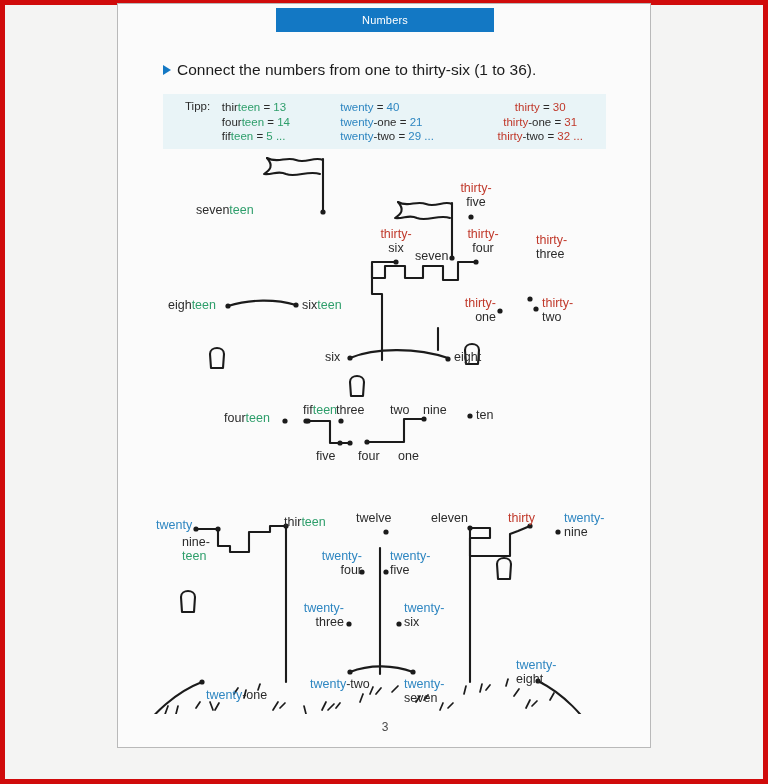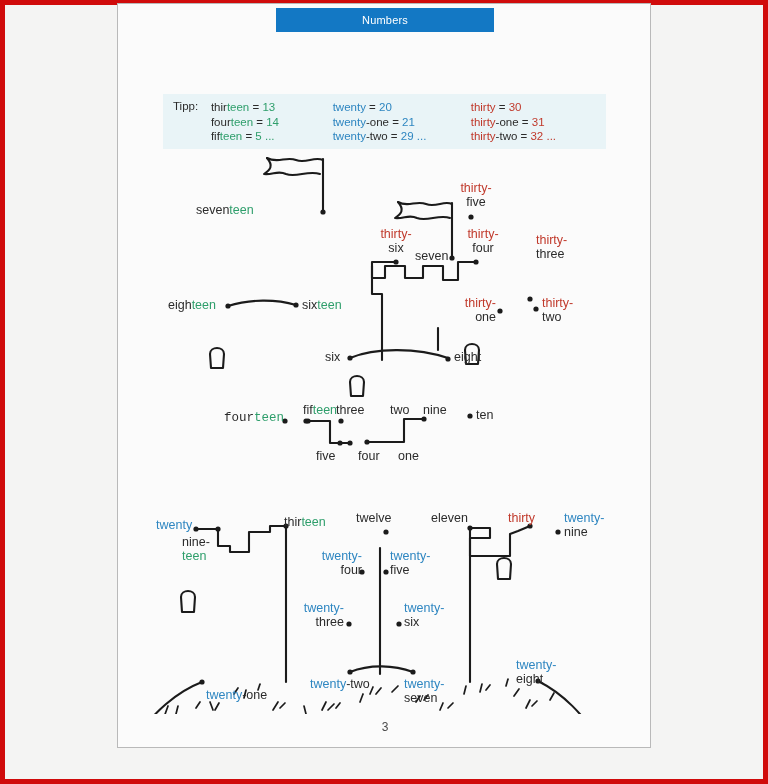--- a/index.html
+++ b/index.html
@@ -71,38 +71,38 @@
   }
   
   #tip-box {
     position: absolute;
     left: 45px;
     top: 90px;
     width: 443px;
     height: 55px;
     background: #e9f4f7;
     display: flex;
-    padding: 6px 0 0 0;
+    padding: 6px 0 0 12px;
     box-sizing: border-box;
   }
   #tip-label {
     width: 52px;
     padding-left: 10px;
     font-size: 11.5px;
     color: #2b2b2b;
     box-sizing: border-box;
   }
   .tip-col {
     font-size: 11.5px;
     line-height: 14.6px;
     color: #2b2b2b;
   }
   .tip-col.c1 { width: 135px; }
   .tip-col.c2 { width: 153px; }
-  .tip-col.c3 { width: 150px; }
+  .tip-col.c3 { width: 150px; text-align: center; }
   .g { color: #2e9e6b; }
   .b { color: #2e86c1; }
   .r { color: #c0392b; }
   .d { color: #2b2b2b; }
 
   
   #drawing {
     position: absolute;
     left: 0;
     top: 150px;
@@ -130,30 +130,34 @@
 </style>
 </head>
 <body>
 
 <div id="red-frame"></div>
 
 <div id="page">
 
   <div id="banner">Numbers</div>
 
+  <div id="instruction-row">
+    <span id="triangle-icon"></span>
+    <span id="instruction-text">Connect the numbers from one to thirty-six (1 to 36).</span>
+  </div>
 
   <div id="tip-box">
     <div id="tip-label">Tipp:</div>
     <div class="tip-col c1">
       <div><span class="d">thir</span><span class="g">teen</span><span class="d"> = </span><span class="g">13</span><span class="g"></span></div>
       <div><span class="d">four</span><span class="g">teen</span><span class="d"> = </span><span class="g">14</span><span class="g"></span></div>
       <div><span class="d">fif</span><span class="g">teen</span><span class="d"> = </span><span class="g">5</span><span class="g"> ...</span></div>
     </div>
     <div class="tip-col c2">
-      <div><span class="b">twenty</span><span class="d"></span><span class="d"> = </span><span class="b">20</span><span class="b"></span></div>
+      <div><span class="b">twenty</span><span class="d"></span><span class="d"> = </span><span class="b">40</span><span class="b"></span></div>
       <div><span class="b">twenty</span><span class="d">-one</span><span class="d"> = </span><span class="b">21</span><span class="b"></span></div>
       <div><span class="b">twenty</span><span class="d">-two</span><span class="d"> = </span><span class="b">29</span><span class="b"> ...</span></div>
     </div>
     <div class="tip-col c3">
       <div><span class="r">thirty</span><span class="d"></span><span class="d"> = </span><span class="r">30</span><span class="r"></span></div>
       <div><span class="r">thirty</span><span class="d">-one</span><span class="d"> = </span><span class="r">31</span><span class="r"></span></div>
       <div><span class="r">thirty</span><span class="d">-two</span><span class="d"> = </span><span class="r">32</span><span class="r"> ...</span></div>
     </div>
   </div>
 
@@ -267,21 +271,21 @@
       </g>
     </svg>
 
     
     <div class="lbl" style="left:78px;  top:50px;"><span class="d">seven</span><span class="g">teen</span></div>
     <div class="lbl" style="left:297px; top:96px;"><span class="d">seven</span></div>
     <div class="lbl" style="left:50px;  top:145px;"><span class="d">eigh</span><span class="g">teen</span></div>
     <div class="lbl" style="left:184px; top:145px;"><span class="d">six</span><span class="g">teen</span></div>
     <div class="lbl" style="left:207px; top:197px;"><span class="d">six</span></div>
     <div class="lbl" style="left:336px; top:197px;"><span class="d">eight</span></div>
-    <div class="lbl" style="left:106px; top:258px;font-family:Liberation Mono, monospace;"><span class="d">four</span><span class="g">teen</span></div>
+    <div class="lbl" style="left:106px; top:258px;"><span class="d">four</span><span class="g">teen</span></div>
     <div class="lbl" style="left:185px; top:250px;"><span class="d">fif</span><span class="g">teen</span></div>
     <div class="lbl" style="left:218px; top:250px;"><span class="d">three</span></div>
     <div class="lbl" style="left:272px; top:250px;"><span class="d">two</span></div>
     <div class="lbl" style="left:305px; top:250px;"><span class="d">nine</span></div>
     <div class="lbl" style="left:358px; top:255px;"><span class="d">ten</span></div>
     <div class="lbl" style="left:198px; top:296px;"><span class="d">five</span></div>
     <div class="lbl" style="left:240px; top:296px;"><span class="d">four</span></div>
     <div class="lbl" style="left:280px; top:296px;"><span class="d">one</span></div>
 
     <div class="lbl ctr" style="left:330px; top:28px; width:56px;"><span class="r">thirty-</span><br><span class="d">five</span></div>

